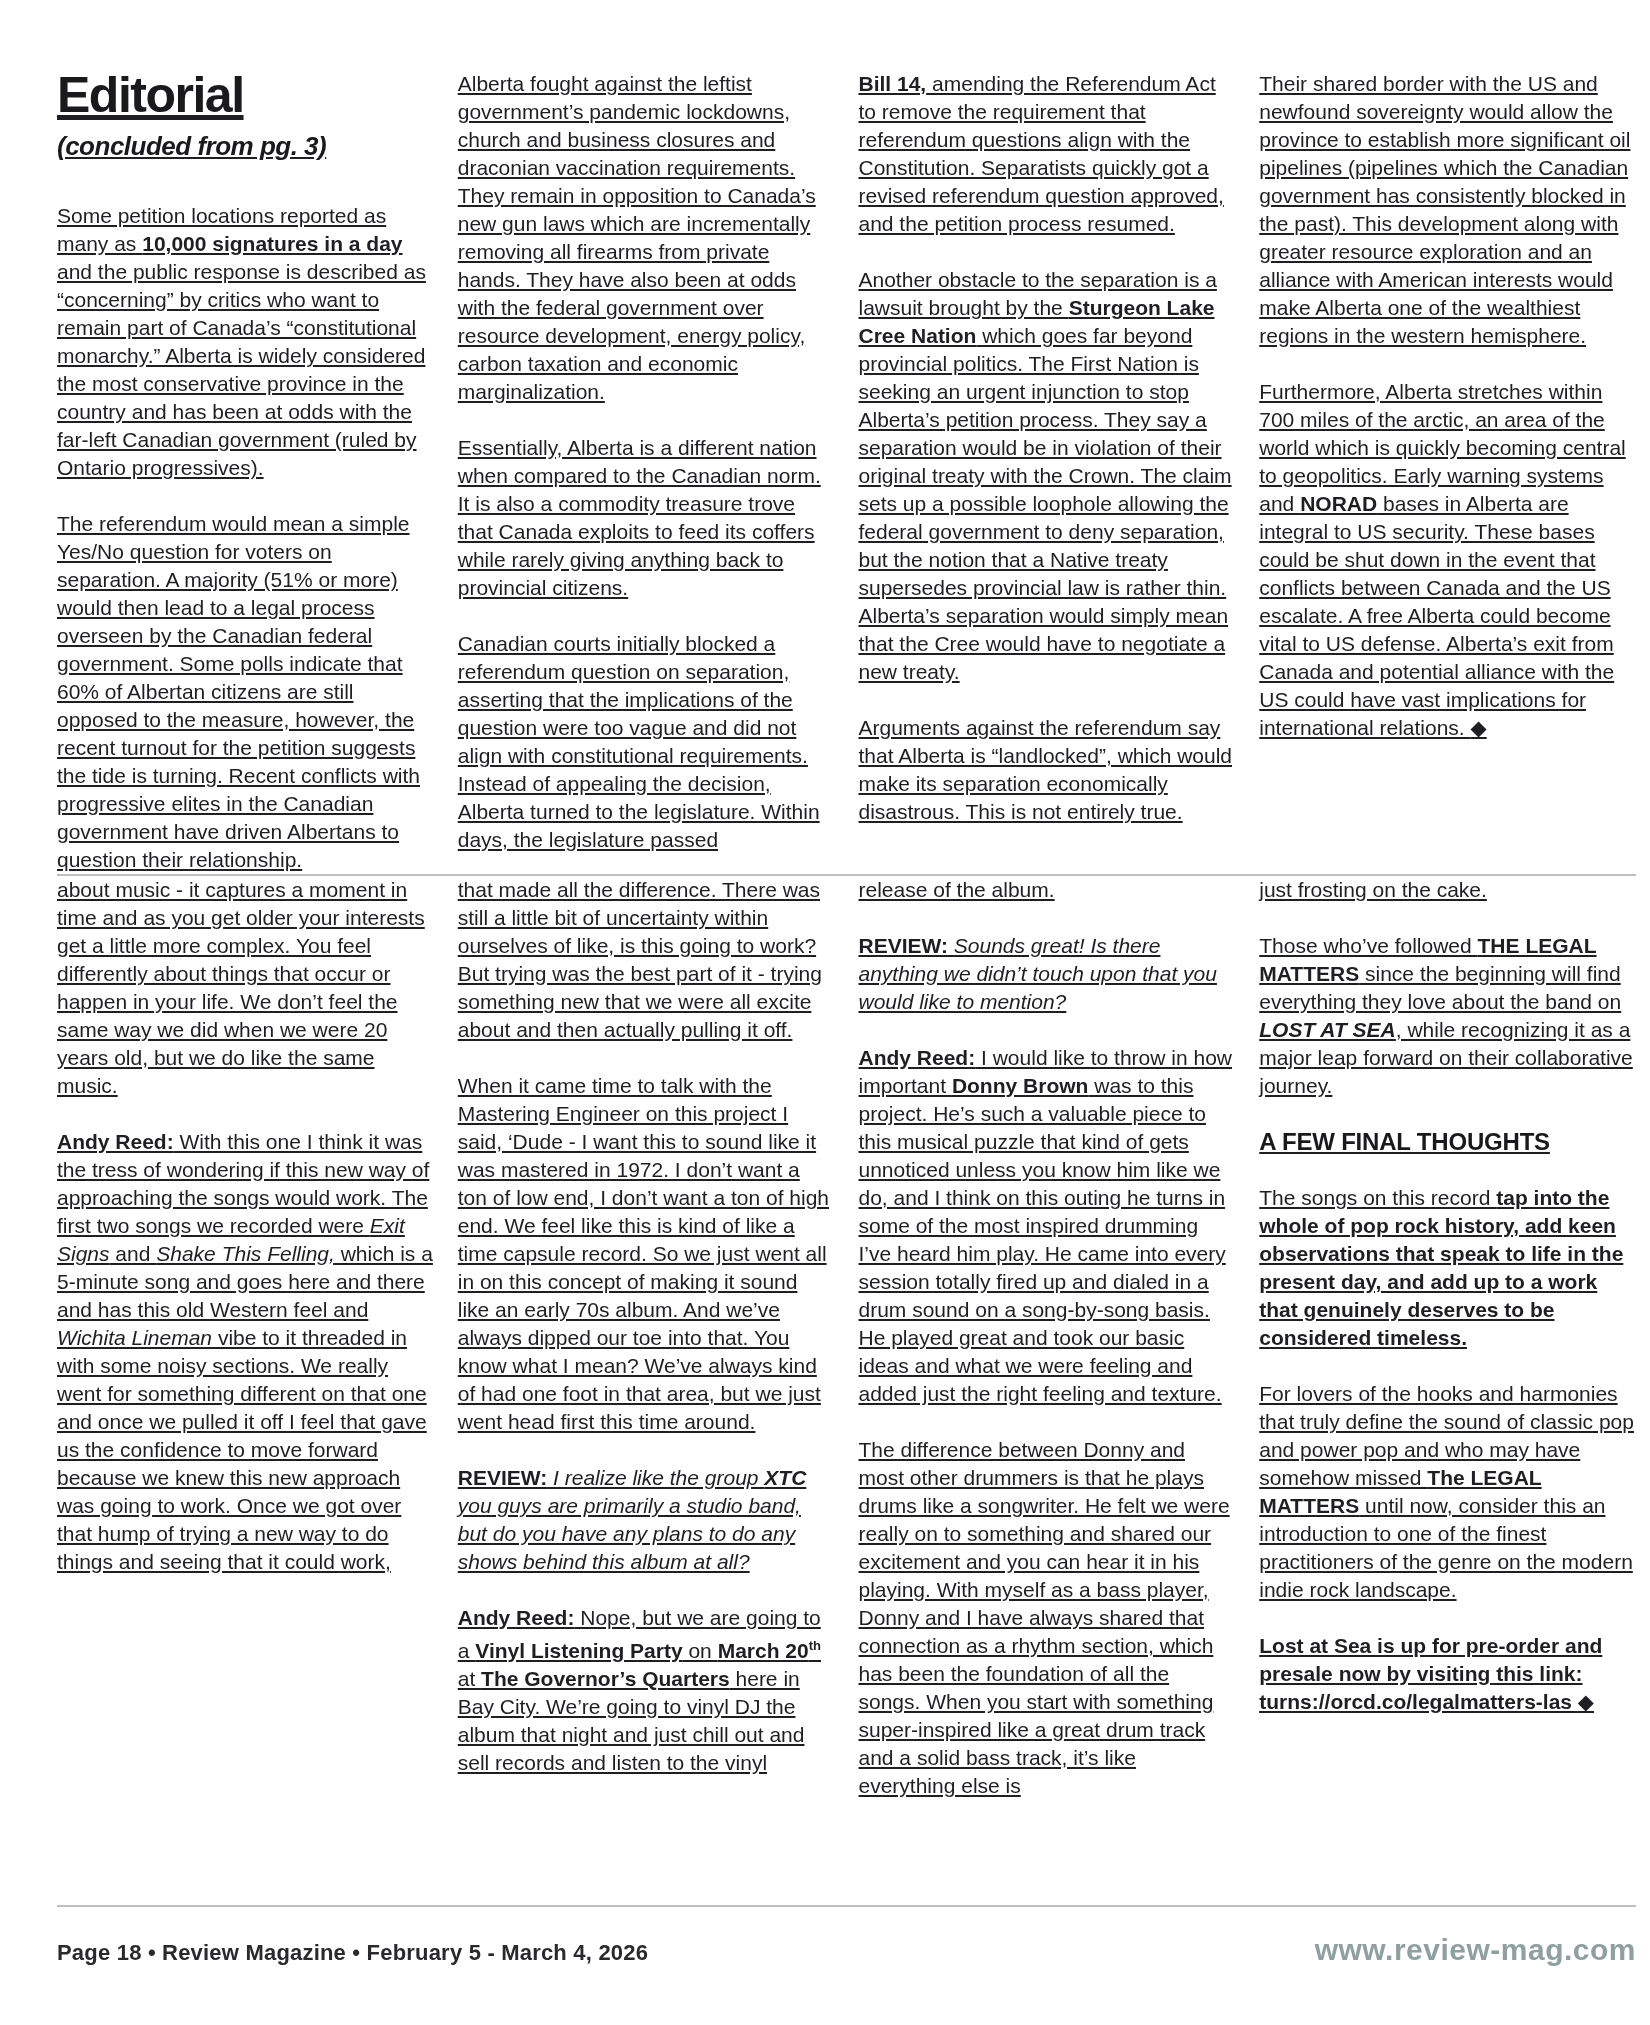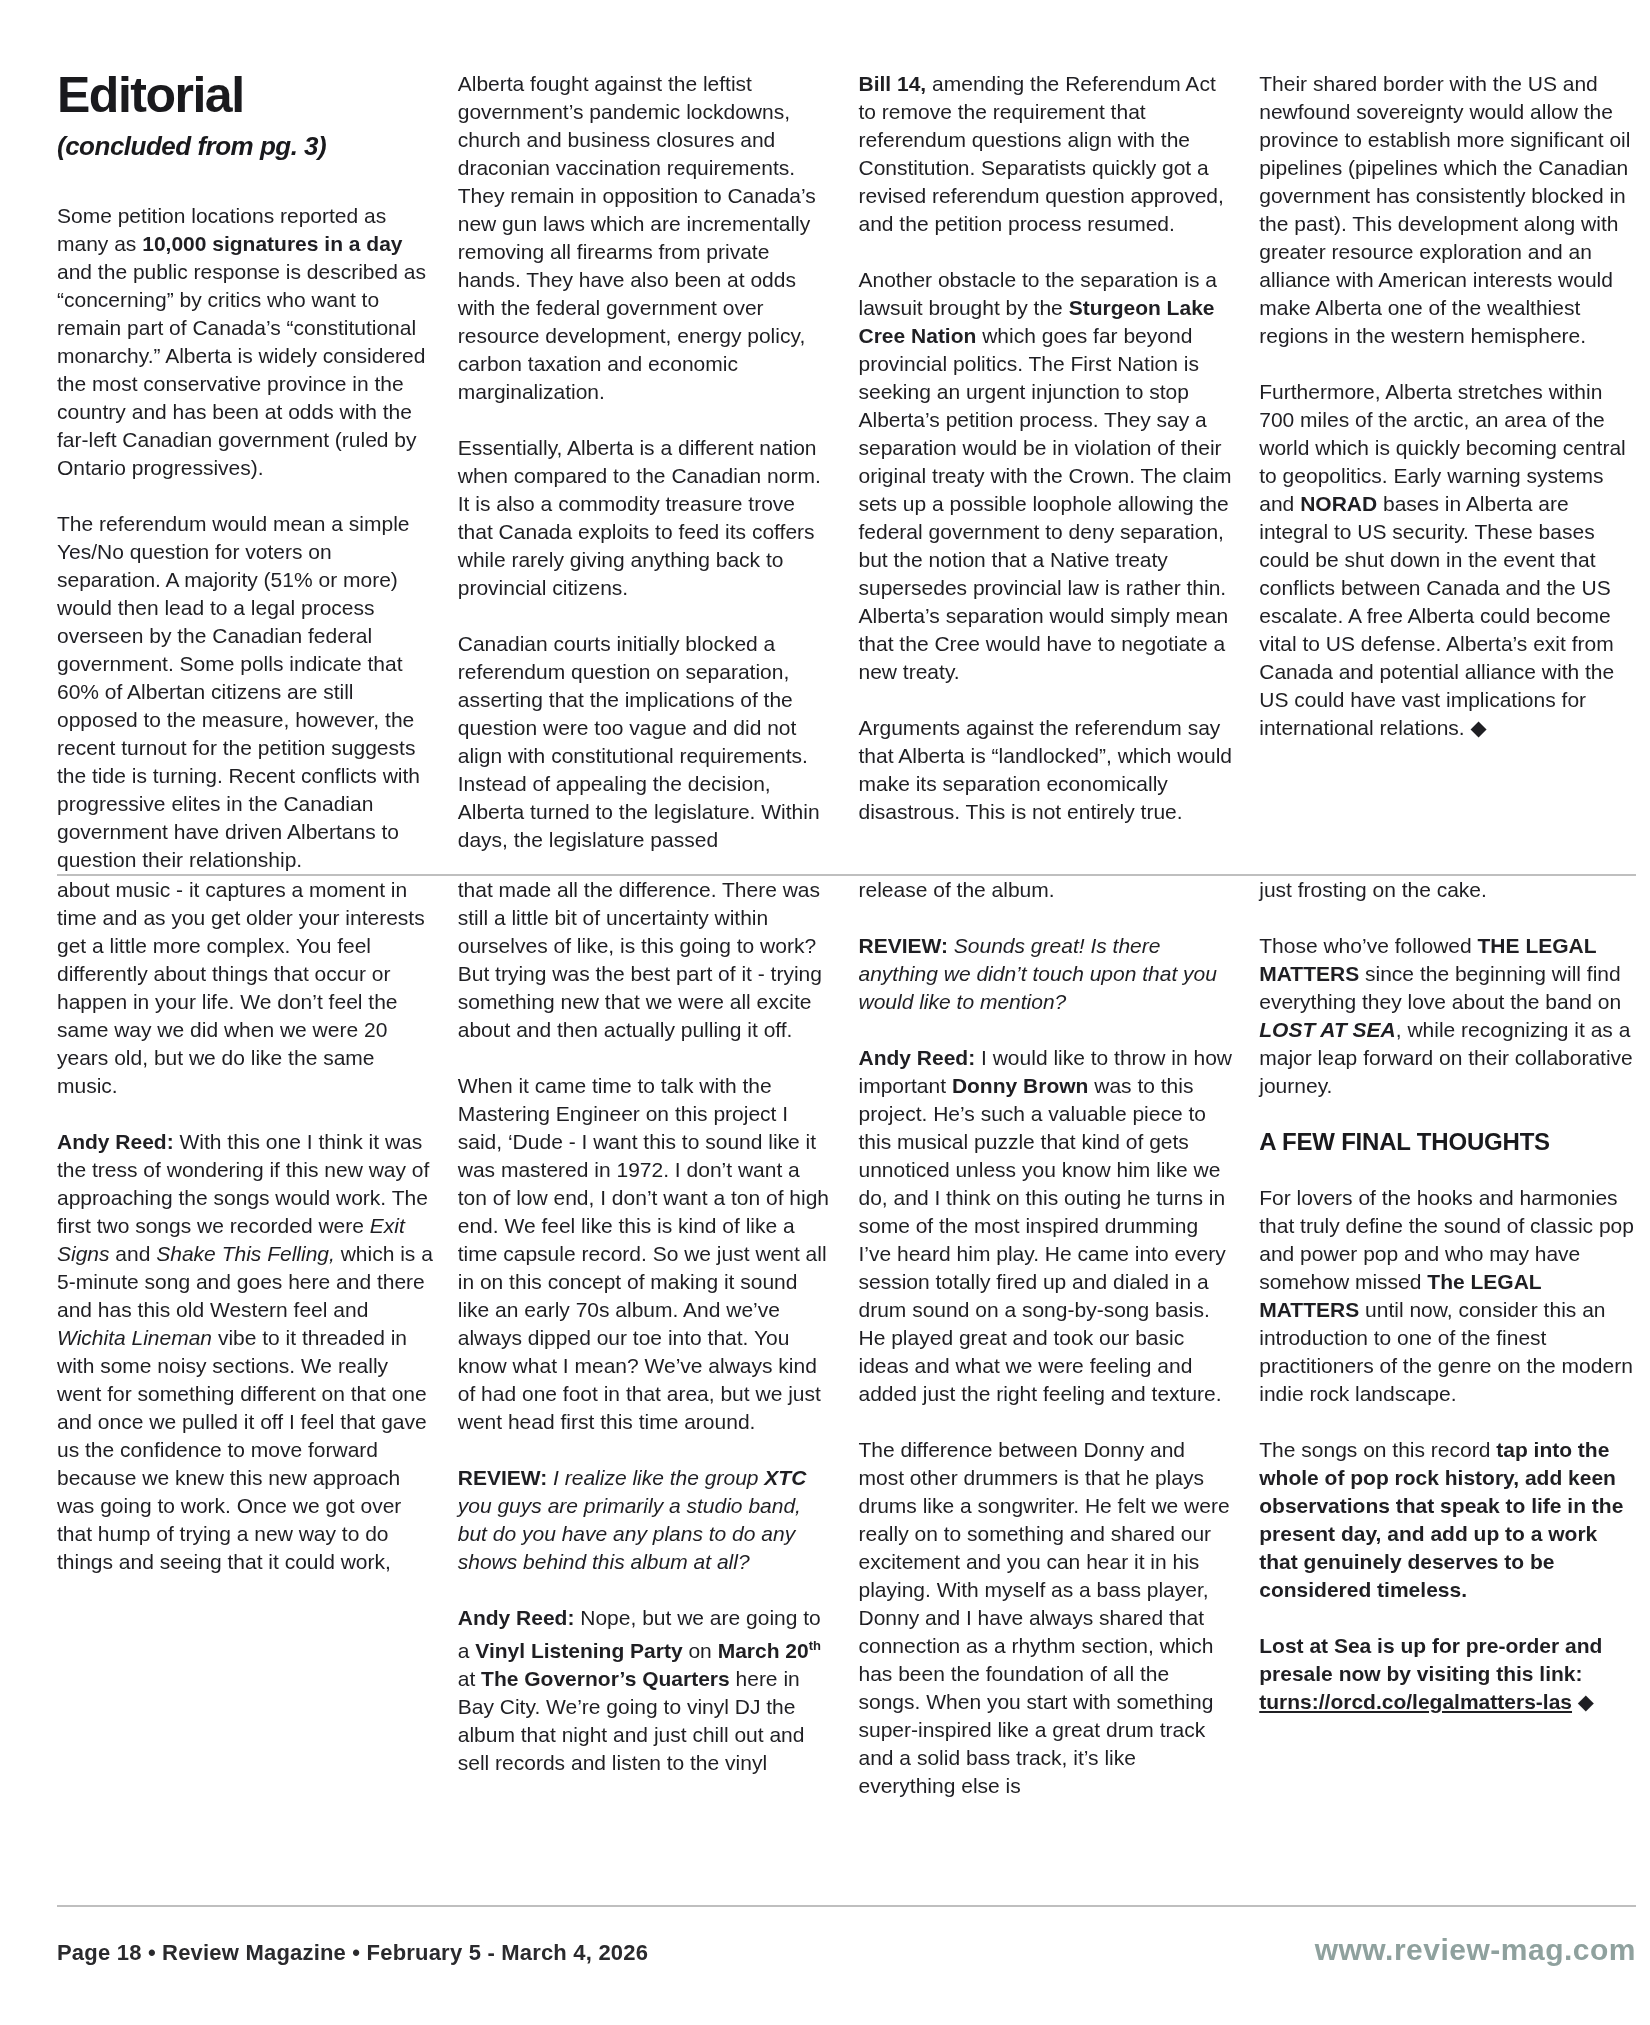--- a/index.html
+++ b/index.html
@@ -2,21 +2,21 @@
 <html><head>
 <meta charset="utf-8">
 <style>
   html,body{margin:0;padding:0;}
   body{
     width:1650px;height:2025px;position:relative;overflow:hidden;
     background:#ffffff;color:#1f1f23;
     font-family:"Liberation Sans","DejaVu Sans",sans-serif;
   }
   .page{position:absolute;inset:0;padding:70px 14px 0 57px;box-sizing:border-box;}
-  .article{display:grid;grid-template-columns:repeat(4,1fr);column-gap:24px;}
+  .article{display:grid;grid-template-columns:repeat(4,1fr);column-gap:24px;text-decoration:underline;}
   h1.art-title{
     font-size:50px;line-height:1.02;font-weight:bold;letter-spacing:-1.5px;
     margin:0 0 10px 0;color:#1a1a1d;
   }
   .art-subtitle{
     font-size:26px;font-weight:bold;font-style:italic;letter-spacing:-0.5px;
     margin:0 0 40px 0;color:#1a1a1d;
   }
   .colbody .para{margin:0 0 28px 0;font-size:21px;line-height:28px;}
   .colbody .para:last-child{margin-bottom:0;}
@@ -97,22 +97,22 @@
           <p class="para"><span class="rb">REVIEW:</span><span class="ri"> Sounds great! Is there anything we didn’t touch upon that you would like to mention?</span></p>
           <p class="para"><span class="rb">Andy Reed:</span><span> I would like to throw in how important </span><span class="rb">Donny Brown</span><span> was to this project. He’s such a valuable piece to this musical puzzle that kind of gets unnoticed unless you know him like we do, and I think on this outing he turns in some of the most inspired drumming I’ve heard him play. He came into every session totally fired up and dialed in a drum sound on a song-by-song basis. He played great and took our basic ideas and what we were feeling and added just the right feeling and texture.</span></p>
           <p class="para"><span>The difference between Donny and most other drummers is that he plays drums like a songwriter. He felt we were really on to something and shared our excitement and you can hear it in his playing. With myself as a bass player, Donny and I have always shared that connection as a rhythm section, which has been the foundation of all the songs. When you start with something super-inspired like a great drum track and a solid bass track, it’s like everything else is</span></p>
         </div>
     </div>
     <div class="col">
       <div class="colbody">
           <p class="para"><span>just frosting on the cake.</span></p>
           <p class="para"><span>Those who’ve followed </span><span class="rb">THE LEGAL MATTERS</span><span> since the beginning will find everything they love about the band on </span><span class="rb ri">LOST AT SEA</span><span>, while recognizing it as a major leap forward on their collaborative journey.</span></p>
           <h3 class="col-heading"><span>A FEW FINAL THOUGHTS</span></h3>
+          <p class="para"><span>The songs on this record </span><span class="rb">tap into the whole of pop rock history, add keen observations that speak to life in the present day, and add up to a work that genuinely deserves to be considered timeless.</span></p>
           <p class="para"><span>For lovers of the hooks and harmonies that truly define the sound of classic pop and power pop and who may have somehow missed </span><span class="rb">The LEGAL MATTERS</span><span> until now, consider this an introduction to one of the finest practitioners of the genre on the modern indie rock landscape.</span></p>
-          <p class="para"><span>The songs on this record </span><span class="rb">tap into the whole of pop rock history, add keen observations that speak to life in the present day, and add up to a work that genuinely deserves to be considered timeless.</span></p>
           <p class="para"><span class="rb">Lost at Sea is up for pre-order and presale now by visiting this link: </span><span class="rb ru">turns://orcd.co/legalmatters-las</span><span> </span><span>◆</span></p>
         </div>
     </div>
   </section>
 
   <footer class="footer">
     <hr class="rule">
     <div class="footer-row">
       <div class="footer-left">Page 18 • Review Magazine • February 5 - March 4, 2026</div>
       <div class="footer-right" style="color: rgb(143, 161, 158);">www.review-mag.com</div>

